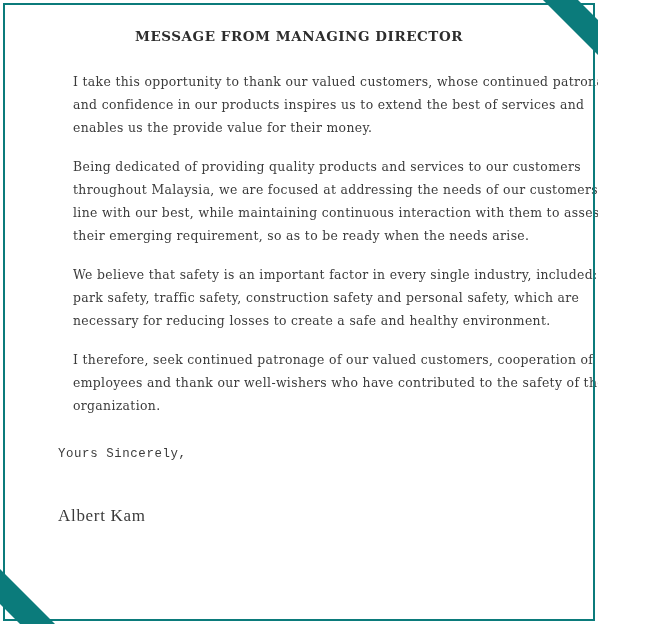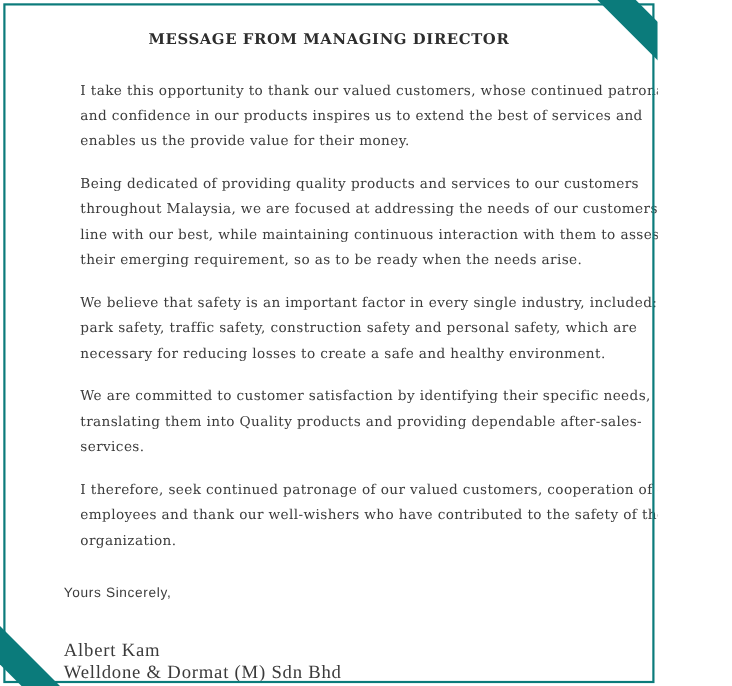--- a/index.html
+++ b/index.html
@@ -91,22 +91,22 @@
     line-height: 23px;
     letter-spacing: 0.35px;
     color: #3b3b3b;
     text-align: left;
   }
 
   .sign-off-block {
     margin-top: 26px;
   }
   .sign-off {
-    margin: 0 0 30px 0;
-    font-family: Liberation Sans, sans-serif;
+    margin: 0 0 40px 0;
+    font-family: Liberation Mono, monospace;
     font-size: 12.4px;
     line-height: 23px;
     letter-spacing: 0.6px;
     color: #3b3b3b;
   }
   .signature-line {
     margin: 0;
     font-family: Liberation Serif, serif;
     font-size: 17px;
     line-height: 19.5px;
@@ -134,24 +134,22 @@
   </div>
 
   <div class="content">
 
     <h1 class="doc-title">MESSAGE FROM MANAGING DIRECTOR</h1>
 
     <div class="body-copy">
       <p class="paragraph">I take this opportunity to thank our valued customers, whose continued patronage and confidence in our products inspires us to extend the best of services and enables us the provide value for their money.</p>
       <p class="paragraph">Being dedicated of providing quality products and services to our customers throughout Malaysia, we are focused at addressing the needs of our customers in line with our best, while maintaining continuous interaction with them to assess their emerging requirement, so as to be ready when the needs arise.</p>
       <p class="paragraph">We believe that safety is an important factor in every single industry, included: car park safety, traffic safety, construction safety and personal safety, which are necessary for reducing losses to create a safe and healthy environment.</p>
-      <p class="paragraph">We are committed to customer satisfaction by identifying their specific needs, translating them into Quality products and providing dependable after-sales-services.</p>
       <p class="paragraph">I therefore, seek continued patronage of our valued customers, cooperation of our employees and thank our well-wishers who have contributed to the safety of the organization.</p>
 
       <div class="sign-off-block">
         <p class="sign-off">Yours Sincerely,</p>
         <p class="signature-line">Albert Kam</p>
-        <p class="signature-line">Welldone &amp; Dormat (M) Sdn Bhd</p>
       </div>
     </div>
 
   </div>
 </div>
 
 </body></html>

